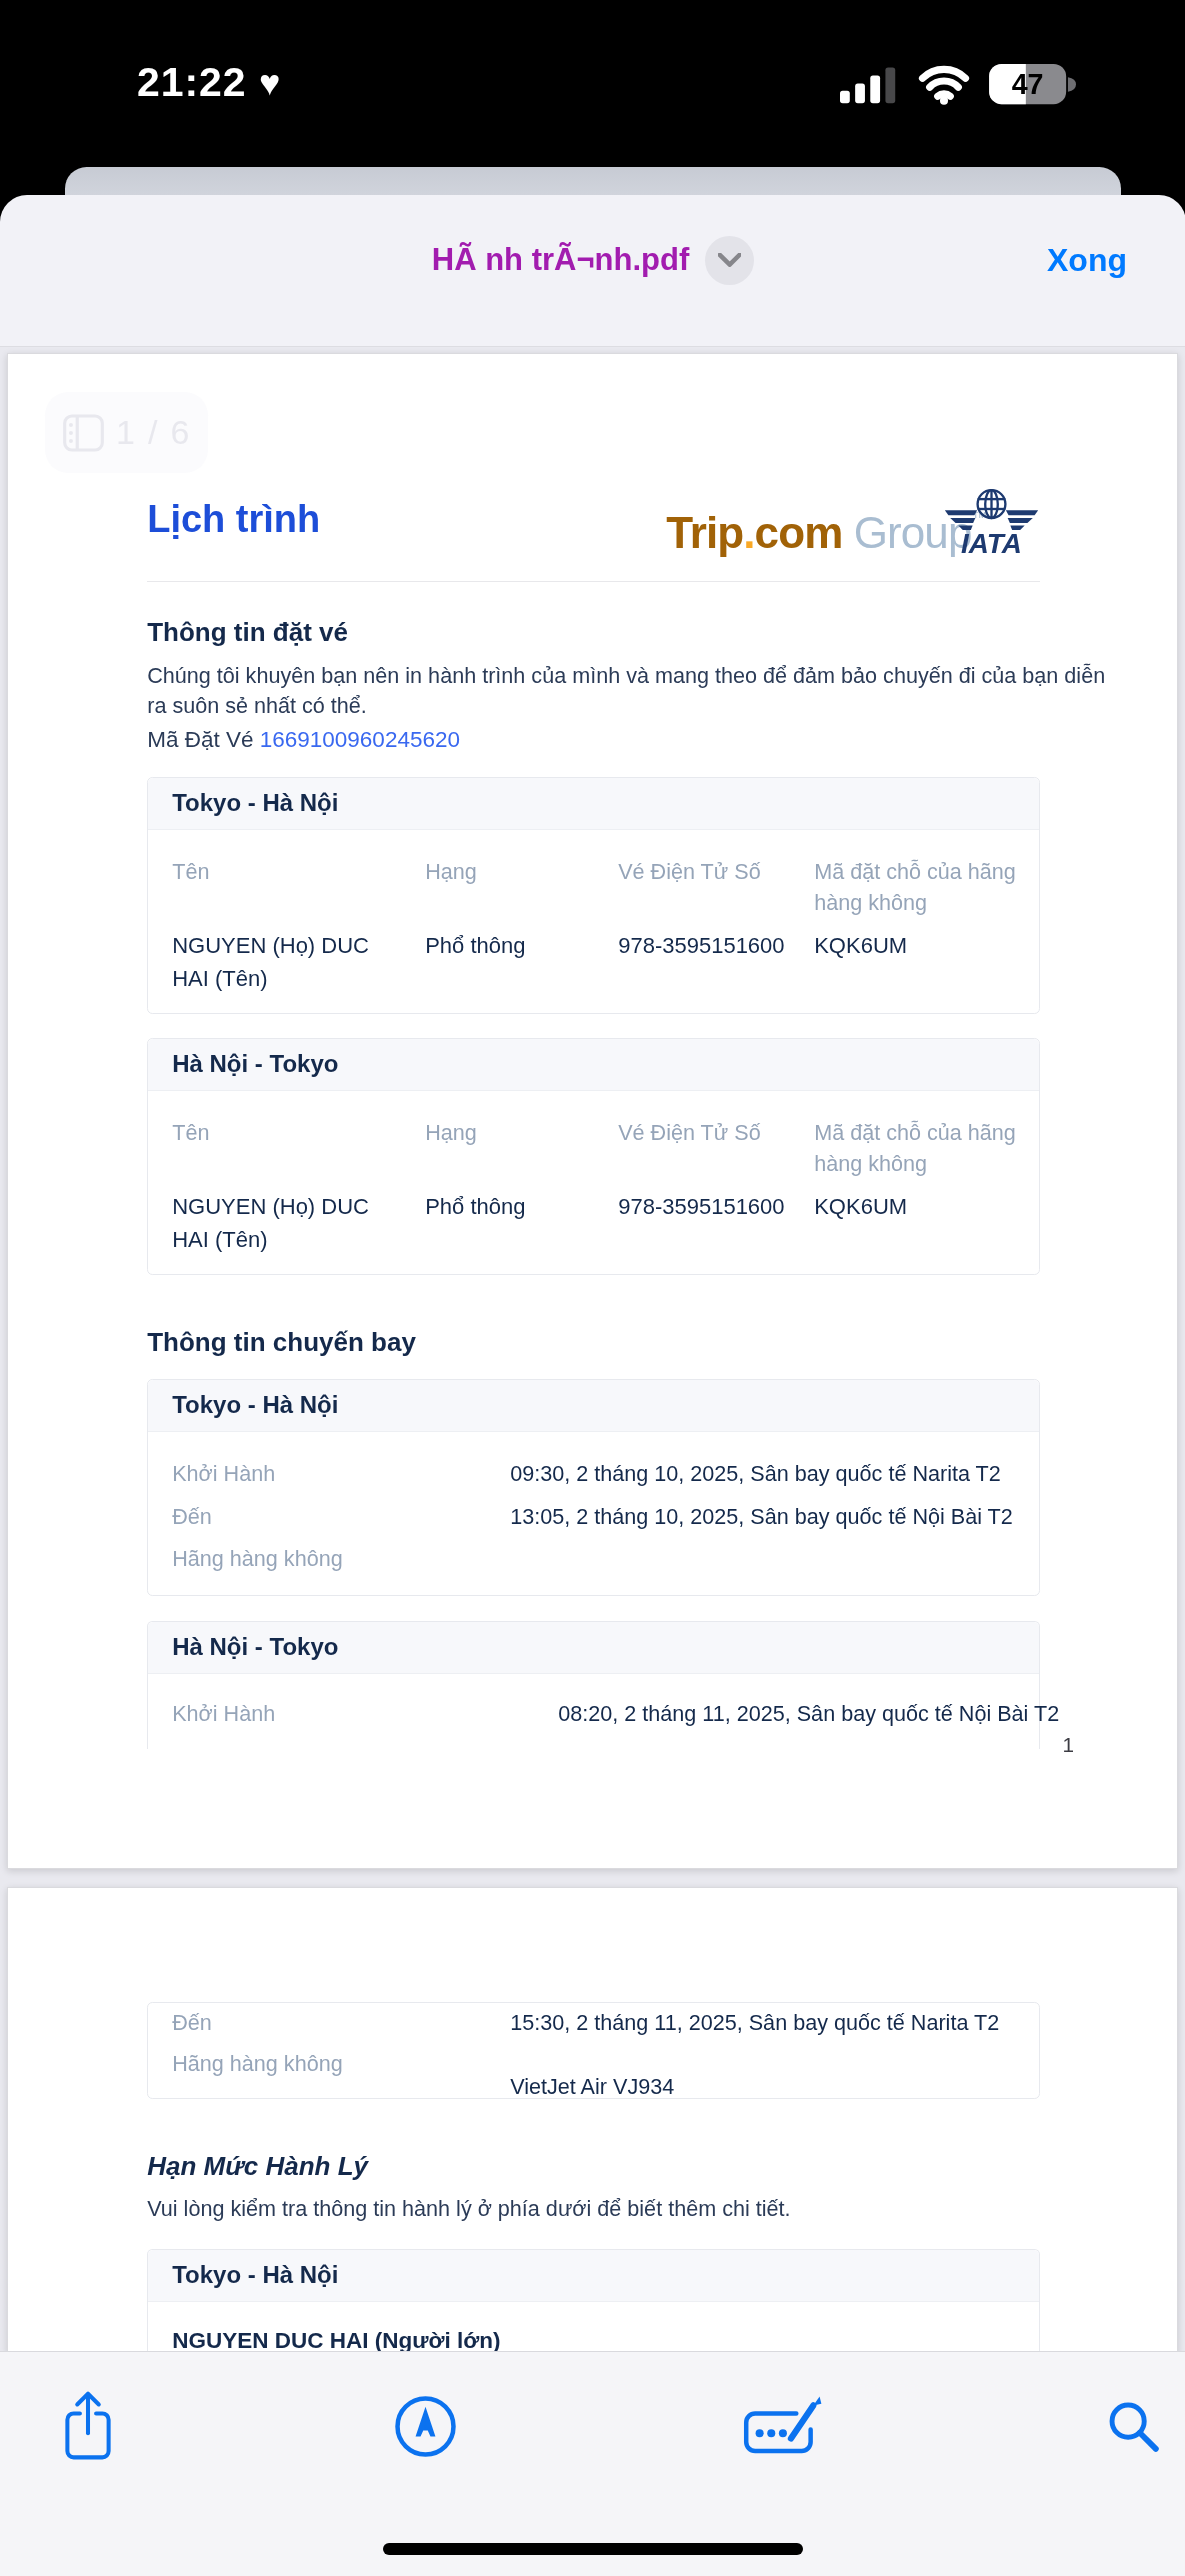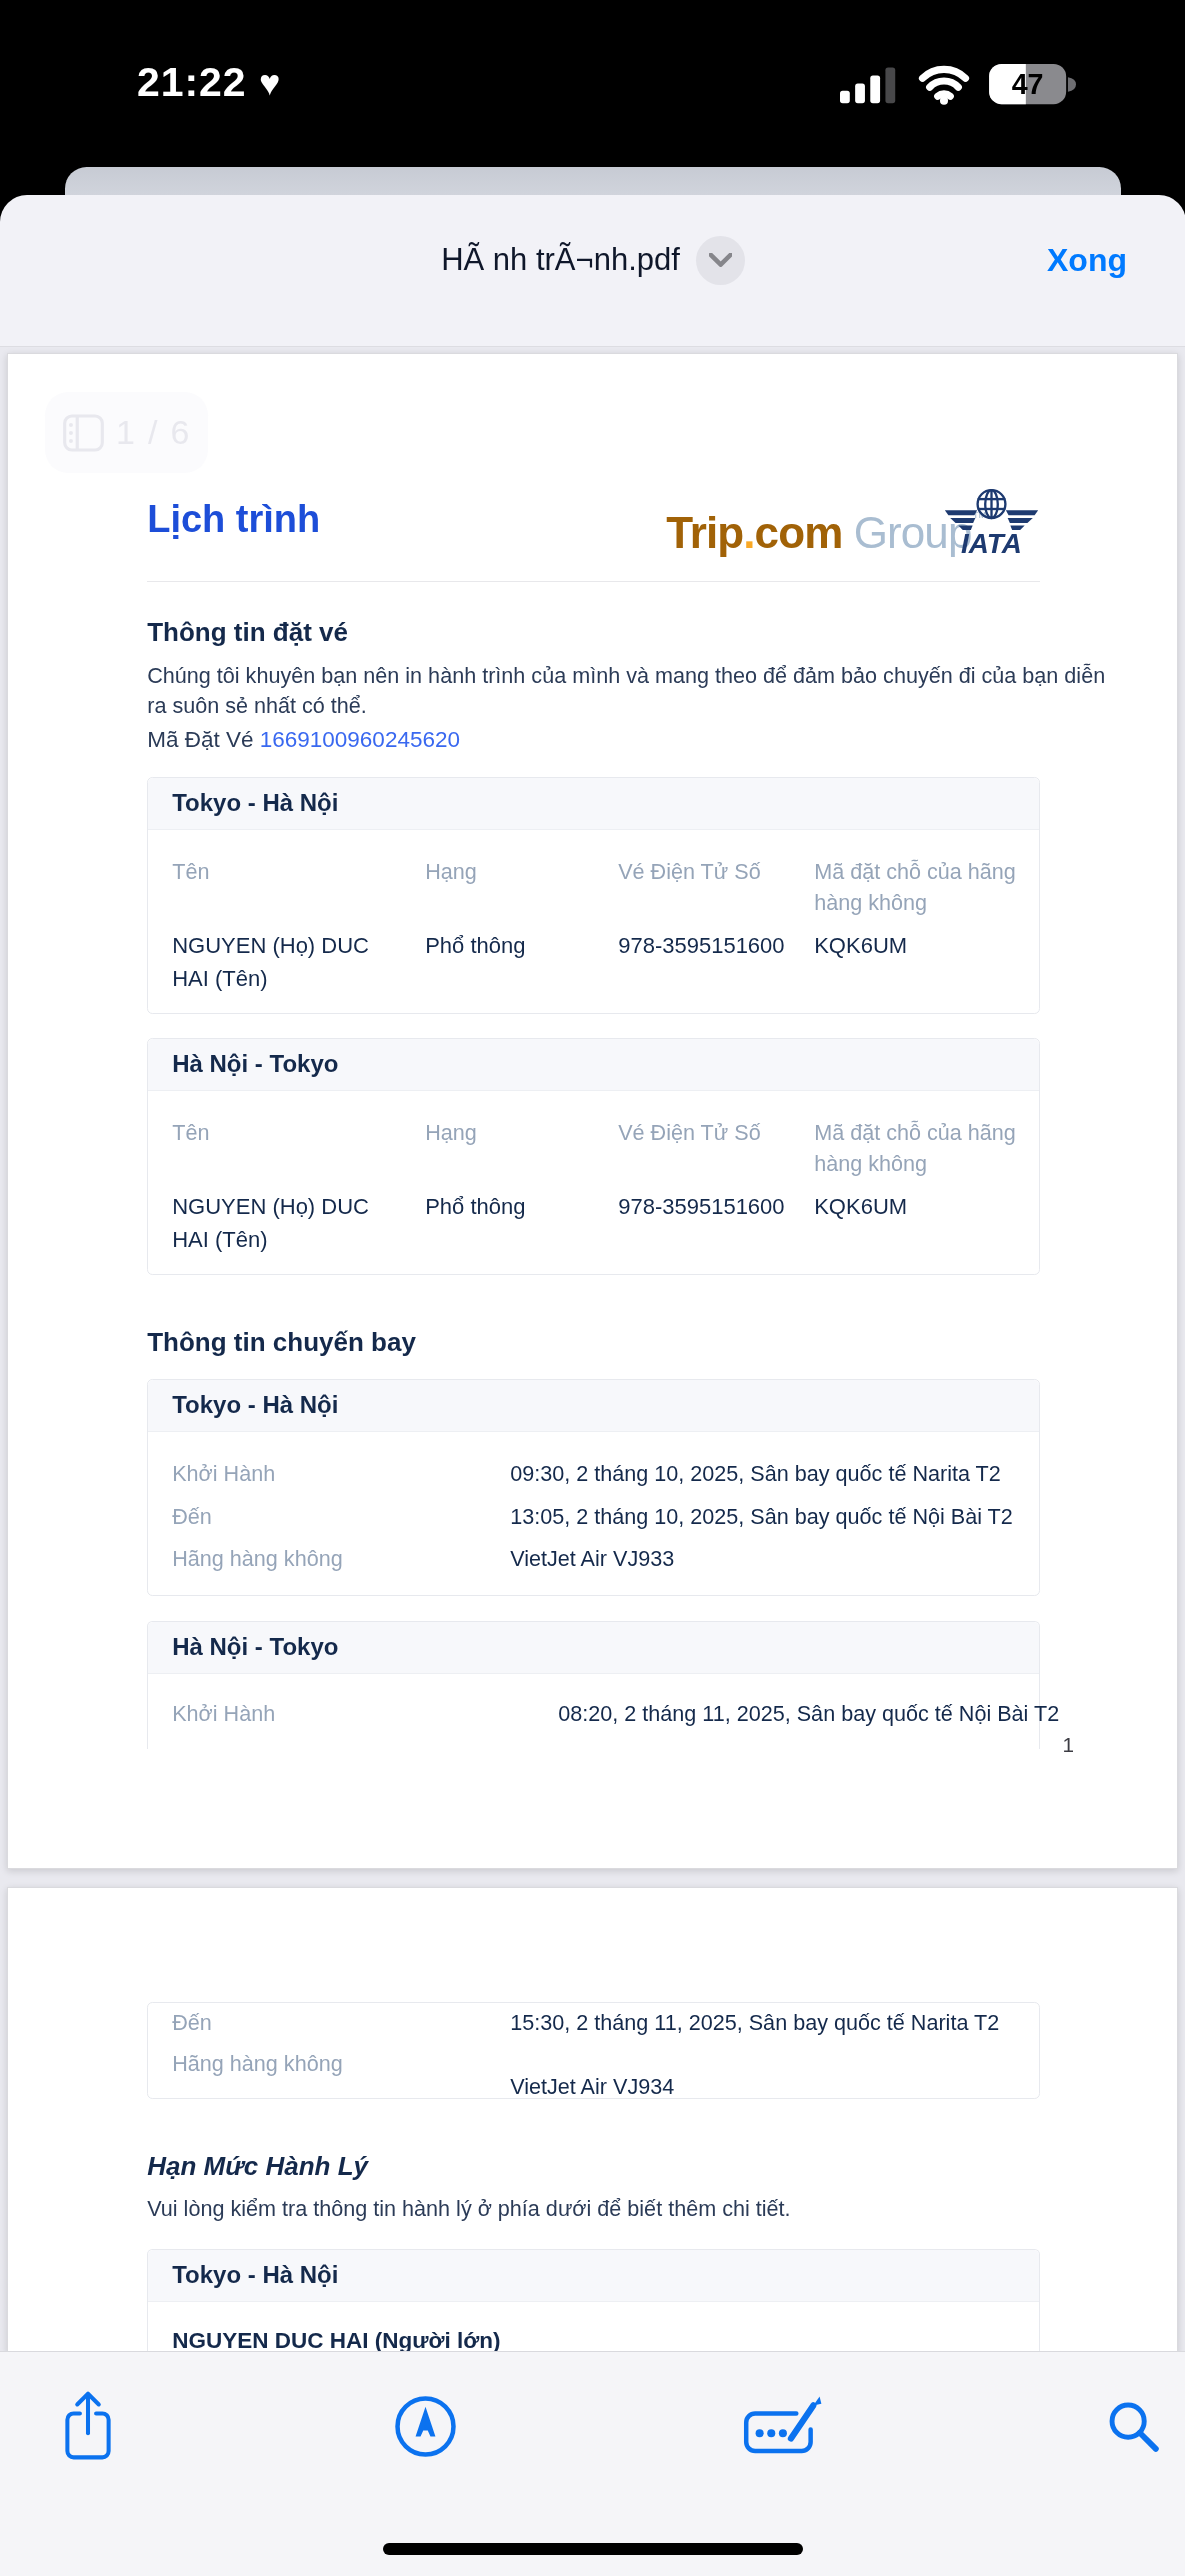--- a/index.html
+++ b/index.html
@@ -10,21 +10,21 @@
   .time{left:137px;top:59px;font-size:41px;font-weight:700;color:#fff;letter-spacing:0.9px;display:flex;align-items:center;gap:12.6px;}
   .heart{font-size:36px;line-height:41px;}
 
   
   .backdrop{left:65px;top:167px;width:1056px;height:54px;border-radius:21.6px 21.6px 0 0;
             background:linear-gradient(#c7cbd4,#d9dce3);}
   .sheet{left:0;top:195px;width:1186px;height:2381px;background:#f2f2f7;border-radius:27px 27px 0 0;overflow:hidden;}
 
   
   .nav-title-group{left:0;right:0;top:40px;height:50px;display:flex;align-items:center;justify-content:center;gap:16px;}
-  .nav-title{font-size:31px;font-weight:400;color:#0f172a;}
+  .nav-title{font-size:31px;font-weight:700;color:#a21caf;}
   .chev-btn{width:49px;height:49px;border-radius:50%;background:#e3e3e9;display:flex;align-items:center;justify-content:center;}
   .done-btn{right:59px;top:40px;height:50px;line-height:50px;font-size:32px;font-weight:600;color:#007aff;}
 
   
   .pdf-area{left:0;top:151px;width:1186px;height:2005px;background:#e9e9ef;border-top:0.9px solid rgba(0,0,0,0.05);overflow:hidden;}
   .page{background:#fff;border:0.9px solid #dadade;box-shadow:0 1.8px 7.2px rgba(0,0,0,0.14);position:absolute;overflow:hidden;}
   .page1{left:7.2px;top:6.3px;width:1169px;height:1514px;}
   .page2{left:7.2px;top:1540px;width:1169px;height:464px;}
 
   
@@ -194,21 +194,20 @@
 
       <div class="card" style="top:1025px;height:217px;">
         <div class="card-hdr">
             <div class="route">Tokyo - Hà Nội</div>
           </div>
         <div class="frow-label" style="top:78px;">Khởi Hành</div>
         <div class="frow-value" style="top:78px;">09:30, 2 tháng 10, 2025, Sân bay quốc tế Narita T2</div>
         <div class="frow-label" style="top:121px;">Đến</div>
         <div class="frow-value" style="top:121px;">13:05, 2 tháng 10, 2025, Sân bay quốc tế Nội Bài T2</div>
         <div class="frow-label" style="top:163px;">Hãng hàng không</div>
-        <div class="frow-value" style="top:163px;">VietJet Air VJ933</div>
       </div>
 
       <div class="card cut" style="top:1267px;height:128px;">
         <div class="card-hdr">
             <div class="route">Hà Nội - Tokyo</div>
           </div>
         <div class="frow-label" style="top:76px;">Khởi Hành</div>
         <div class="frow-value" style="top:76px;margin-left:48px;">08:20, 2 tháng 11, 2025, Sân bay quốc tế Nội Bài T2</div>
       </div>
 

